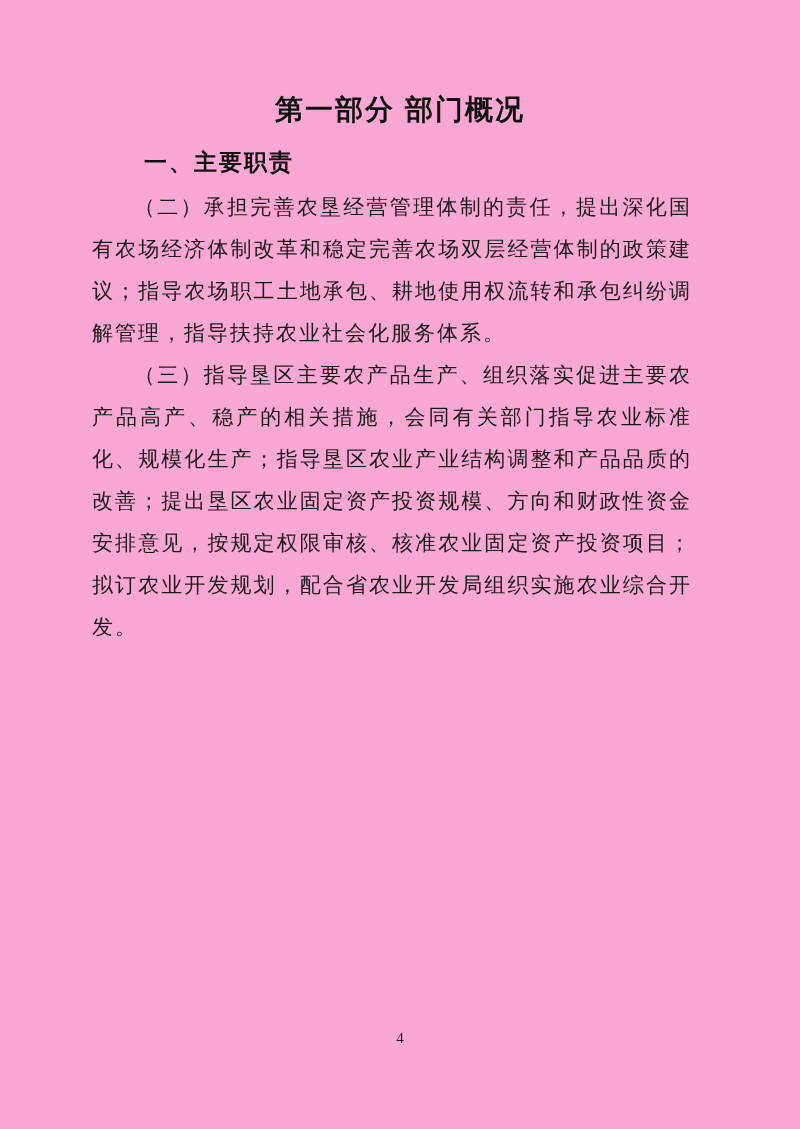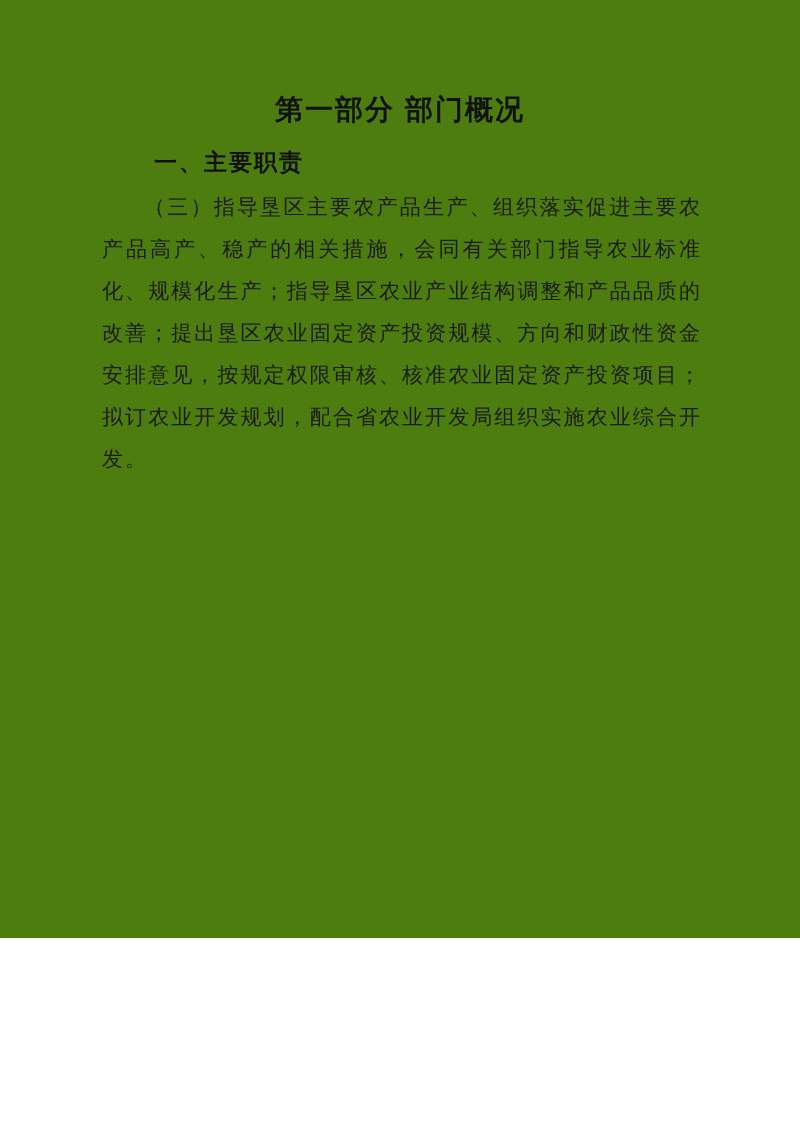--- a/index.html
+++ b/index.html
@@ -3,22 +3,22 @@
 <meta charset="utf-8">
 <style>
   html, body {
     margin: 0;
     padding: 0;
     background: #ffffff;
   }
   .page {
     position: relative;
     width: 800px;
-    height: 938px;
-    background: #4d7c0f;
+    height: 1129px;
+    background: #f9a8d4;
     color: #1b1b1b;
     overflow: hidden;
     font-family: "Liberation Serif", "DejaVu Serif", serif;
     text-decoration: underline;
   }
   .doc-title {
     position: absolute;
     top: 92px;
     left: 0;
     width: 100%;
@@ -27,21 +27,21 @@
     font-family: "Liberation Sans", "DejaVu Sans", sans-serif;
     font-weight: 700;
     font-size: 28px;
     line-height: 36px;
     letter-spacing: 2px;
     color: #111111;
   }
   .content {
     position: absolute;
     top: 146px;
-    left: 102px;
+    left: 92px;
     width: 600px;
   }
   .section-heading {
     margin: 0 0 8px 0;
     padding-left: 52px;
     font-family: "Liberation Sans", "DejaVu Sans", sans-serif;
     font-weight: 700;
     font-size: 23px;
     line-height: 32px;
     letter-spacing: 2px;
@@ -72,19 +72,20 @@
 <body>
 
 <div class="page">
   <h1 class="doc-title">第一部分 部门概况</h1>
 
   <div class="content">
     <h2 class="section-heading">一、主要职责</h2>
 
 
 
+    <p class="para">（二）承担完善农垦经营管理体制的责任，提出深化国有农场经济体制改革和稳定完善农场双层经营体制的政策建议；指导农场职工土地承包、耕地使用权流转和承包纠纷调解管理，指导扶持农业社会化服务体系。</p>
 
     <p class="para">（三）指导垦区主要农产品生产、组织落实促进主要农产品高产、稳产的相关措施，会同有关部门指导农业标准化、规模化生产；指导垦区农业产业结构调整和产品品质的改善；提出垦区农业固定资产投资规模、方向和财政性资金安排意见，按规定权限审核、核准农业固定资产投资项目；拟订农业开发规划，配合省农业开发局组织实施农业综合开发。</p>
 
   </div>
 
   <div class="page-number">4</div>
 </div>
 
 </body></html>

